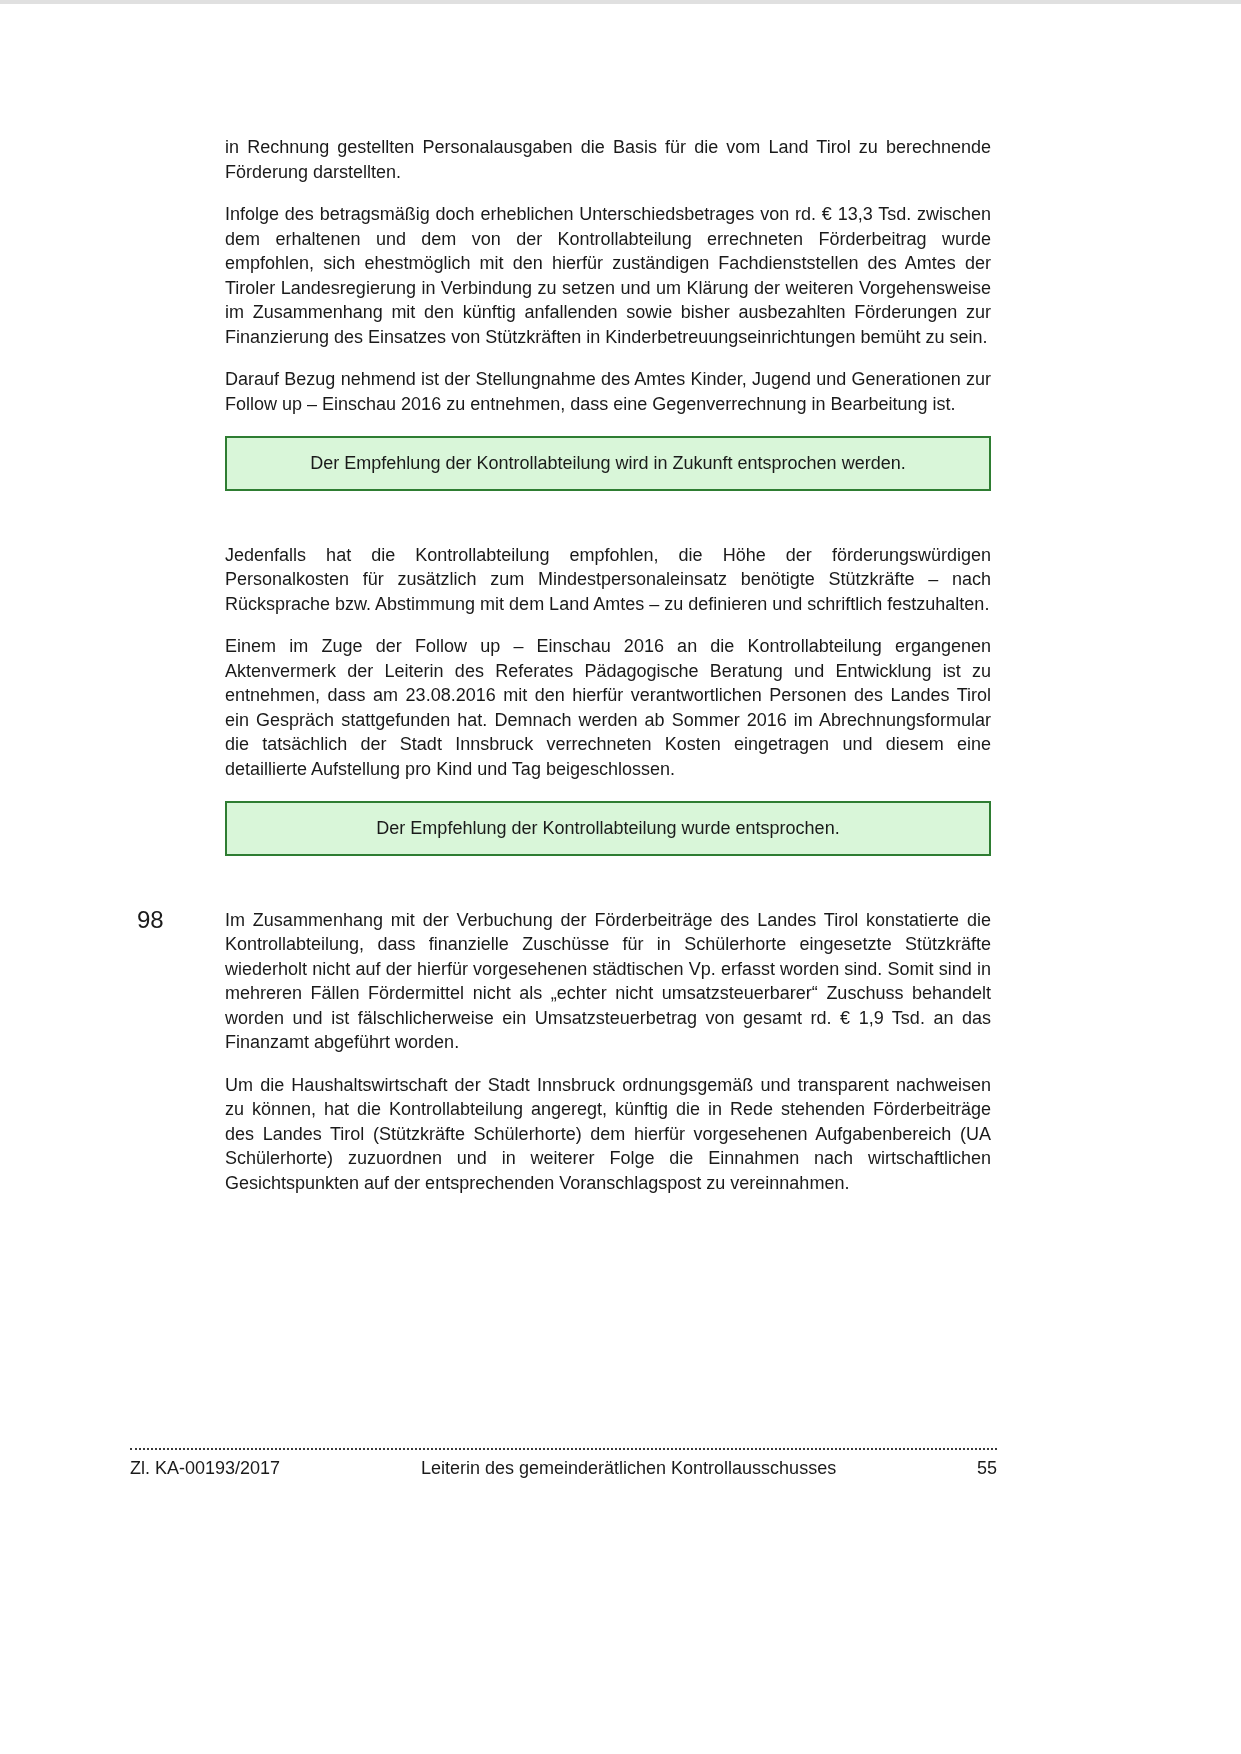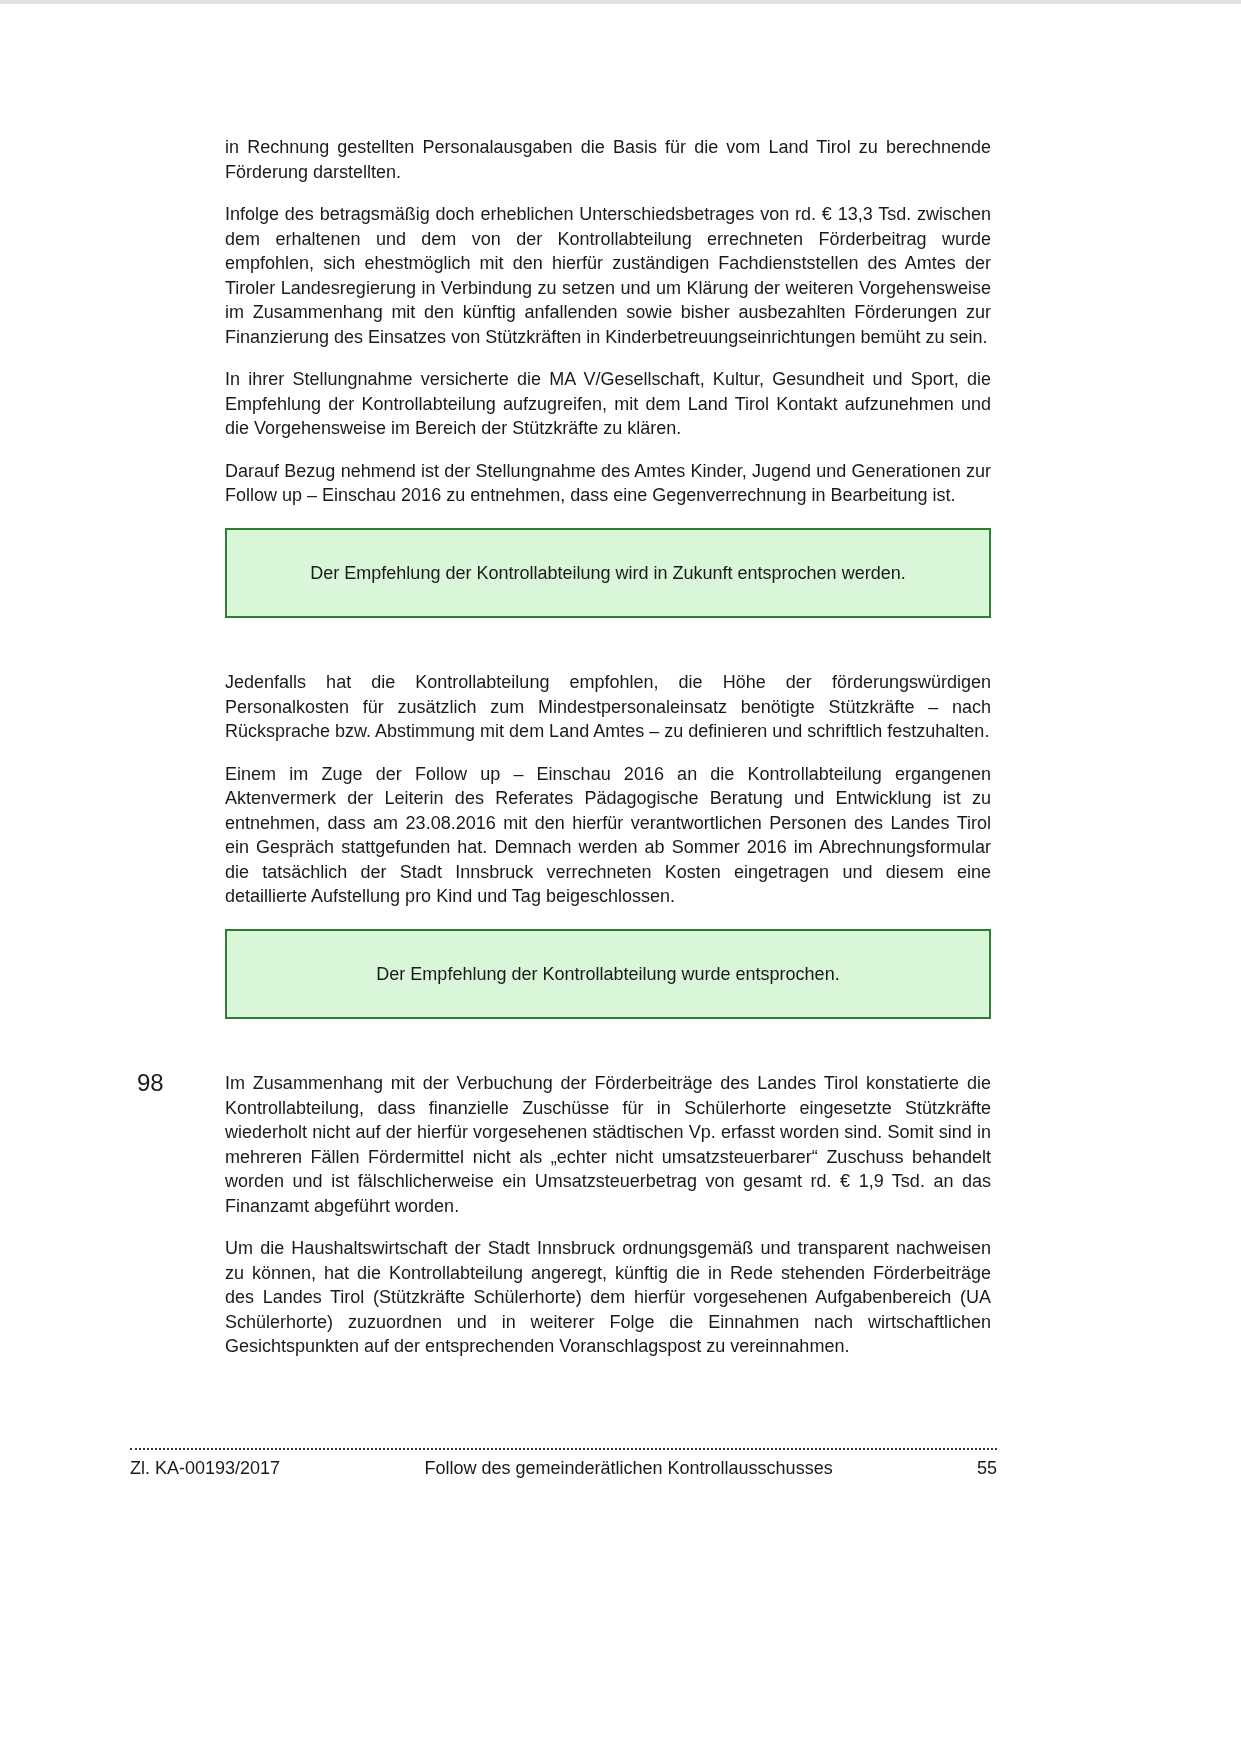--- a/index.html
+++ b/index.html
@@ -28,21 +28,21 @@
     line-height: 24.5px;
     text-align: justify;
     margin: 0 0 18px 0;
     hyphens: auto;
     -webkit-hyphens: auto;
   }
   .rec-box {
     background: #d9f6d9;
     border: 2px solid #2e7d32;
     margin: 20px 0 52px 0;
-    padding: 31px 12px;
+    padding: 13px 12px;
     font-size: 18px;
     line-height: 24.5px;
     text-align: center;
   }
   .numbered {
     position: relative;
   }
   .item-number {
     position: absolute;
     left: -88px;
@@ -75,21 +75,20 @@
 <body>
 
 <div class="page">
 
   <div class="content">
 
     <p class="para">in Rechnung gestellten Personalausgaben die Basis für die vom Land Tirol zu berechnende Förderung darstellten.</p>
 
     <p class="para">Infolge des betragsmäßig doch erheblichen Unterschiedsbetrages von rd. € 13,3 Tsd. zwischen dem erhaltenen und dem von der Kontrollabteilung errechneten Förderbeitrag wurde empfohlen, sich ehestmöglich mit den hierfür zuständigen Fachdienststellen des Amtes der Tiroler Landesregierung in Verbindung zu setzen und um Klärung der weiteren Vorgehensweise im Zusammenhang mit den künftig anfallenden sowie bisher ausbezahlten Förderungen zur Finanzierung des Einsatzes von Stützkräften in Kinderbetreuungseinrichtungen bemüht zu sein.</p>
 
-    <p class="para">In ihrer Stellungnahme versicherte die MA V/Gesellschaft, Kultur, Gesundheit und Sport, die Empfehlung der Kontrollabteilung aufzugreifen, mit dem Land Tirol Kontakt aufzunehmen und die Vorgehensweise im Bereich der Stützkräfte zu klären.</p>
 
     <p class="para">Darauf Bezug nehmend ist der Stellungnahme des Amtes Kinder, Jugend und Generationen zur Follow up – Einschau 2016 zu entnehmen, dass eine Gegenverrechnung in Bearbeitung ist.</p>
 
     <div class="rec-box">Der Empfehlung der Kontrollabteilung wird in Zukunft entsprochen werden.</div>
 
     <p class="para">Jedenfalls hat die Kontrollabteilung empfohlen, die Höhe der förderungswürdigen Personalkosten für zusätzlich zum Mindestpersonaleinsatz benötigte Stützkräfte – nach Rücksprache bzw. Abstimmung mit dem Land Amtes – zu definieren und schriftlich festzuhalten.</p>
 
     <p class="para">Einem im Zuge der Follow up – Einschau 2016 an die Kontrollabteilung ergangenen Aktenvermerk der Leiterin des Referates Pädagogische Beratung und Entwicklung ist zu entnehmen, dass am 23.08.2016 mit den hierfür verantwortlichen Personen des Landes Tirol ein Gespräch stattgefunden hat. Demnach werden ab Sommer 2016 im Abrechnungsformular die tatsächlich der Stadt Innsbruck verrechneten Kosten eingetragen und diesem eine detaillierte Aufstellung pro Kind und Tag beigeschlossen.</p>
 
     <div class="rec-box">Der Empfehlung der Kontrollabteilung wurde entsprochen.</div>
@@ -100,18 +99,18 @@
     </div>
 
     <p class="para">Um die Haushaltswirtschaft der Stadt Innsbruck ordnungsgemäß und transparent nachweisen zu können, hat die Kontrollabteilung angeregt, künftig die in Rede stehenden Förderbeiträge des Landes Tirol (Stützkräfte Schülerhorte) dem hierfür vorgesehenen Aufgabenbereich (UA Schülerhorte) zuzuordnen und in weiterer Folge die Einnahmen nach wirtschaftlichen Gesichtspunkten auf der entsprechenden Voranschlagspost zu vereinnahmen.</p>
 
   </div>
 
   <div class="footer">
     <div class="footer-line"></div>
     <div class="footer-row">
       <span class="footer-left">Zl. KA-00193/2017</span>
-      <span class="footer-center">Follow des gemeinderätlichen Kontrollausschusses</span>
+      <span class="footer-center">Leiterin des gemeinderätlichen Kontrollausschusses</span>
       <span class="footer-right">55</span>
     </div>
   </div>
 
 </div>
 
 </body></html>

